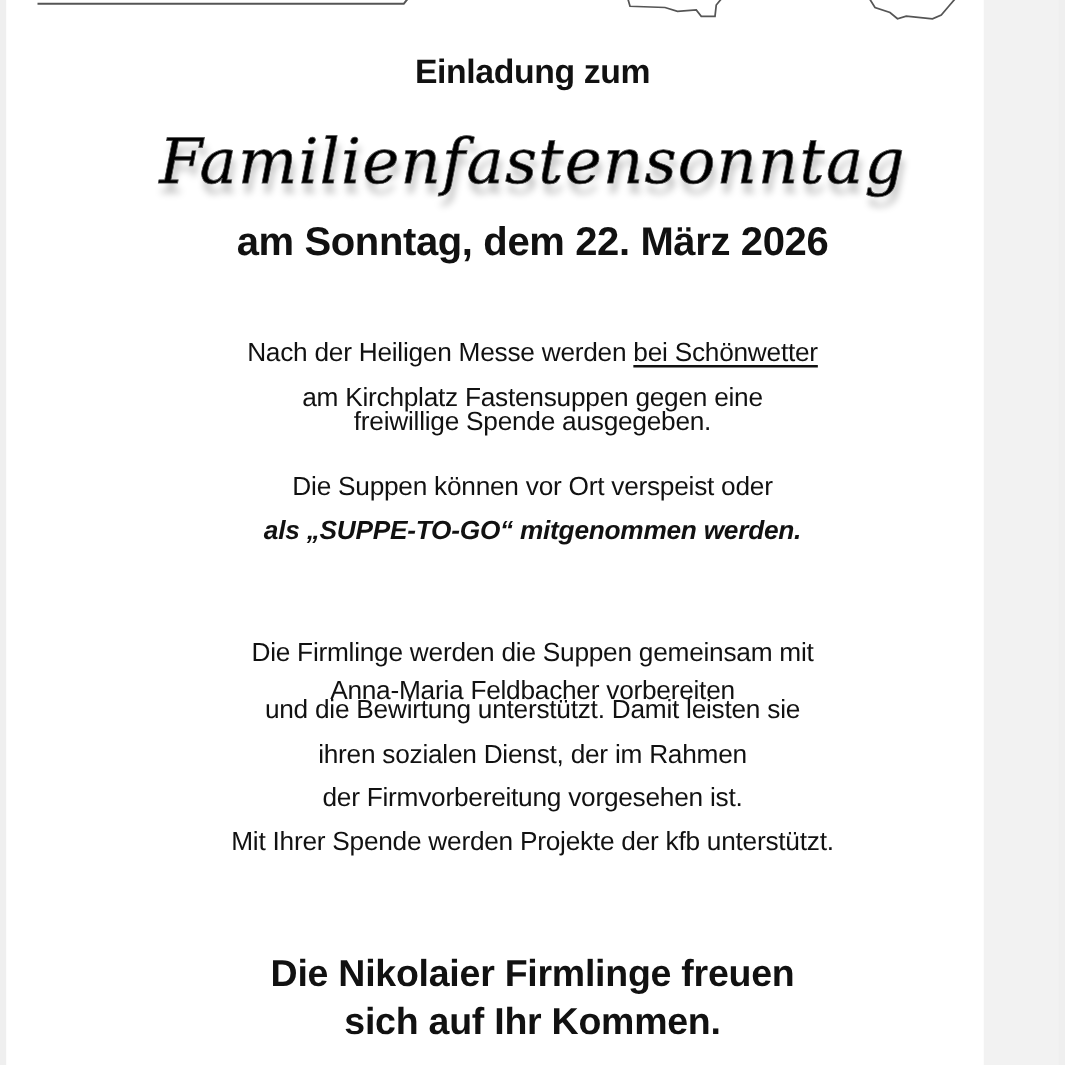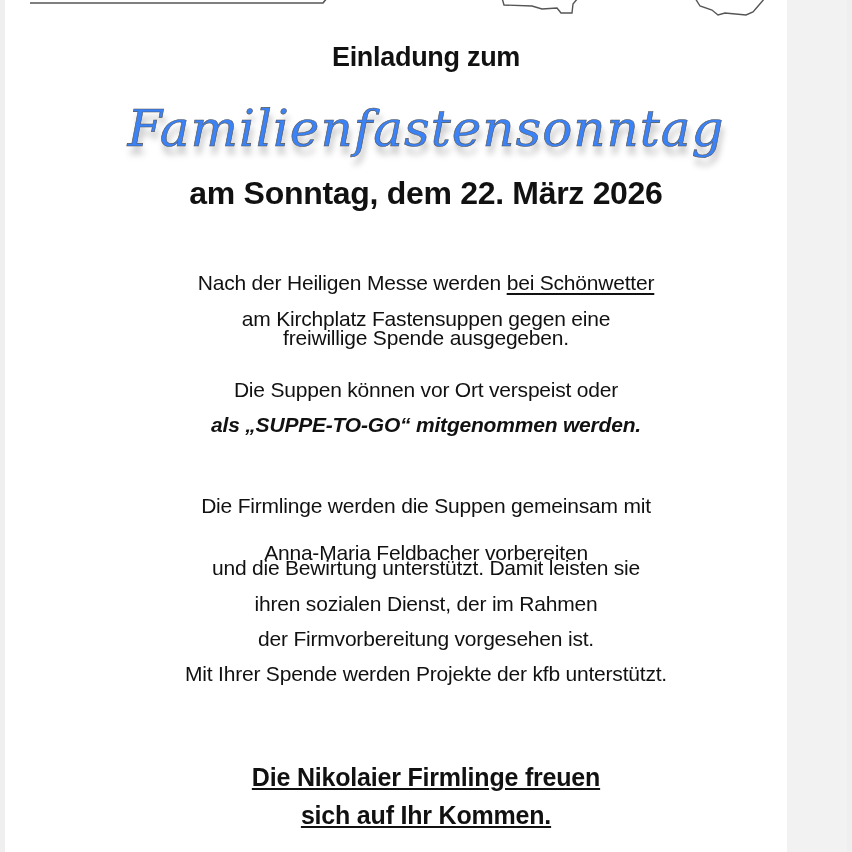--- a/index.html
+++ b/index.html
@@ -46,42 +46,41 @@
       top: 42px;
       font-size: 27px;
       font-weight: bold;
       letter-spacing: -0.3px;
     }
     .script-title {
       top: 100px;
       font-family: "DejaVu Serif", serif;
       font-style: italic;
       font-size: 50px;
-      color: #3b82f6;
+      color: #000000;
       letter-spacing: 1px;
       text-shadow: 2px 8px 6px rgba(0,0,0,0.25);
       -webkit-text-stroke: 0.6px #555;
     }
     .date-line {
       top: 175px;
       font-size: 32px;
       font-weight: bold;
       letter-spacing: -0.3px;
     }
     .body {
       font-size: 21px;
       letter-spacing: -0.2px;
     }
     .bold { font-weight: bold; }
     .u { text-decoration: underline; text-underline-offset: 3px; }
     .closing {
-      font-size: 25px;
+      font-size: 30px;
       font-weight: bold;
       letter-spacing: -0.2px;
-      text-decoration: underline;
     }
   </style>
 </head>
 <body>
 
 <div class="edge-left"></div>
 <div class="edge-right"></div>
 
 <div class="page">
 
@@ -98,21 +97,21 @@
   <div class="line date-line">am Sonntag, dem 22. März 2026</div>
 
   <div class="line body" style="top:271px;">
     <span>Nach der Heiligen Messe werden </span><span class="u">bei Schönwetter</span>
   </div>
   <div class="line body" style="top:307px;">am Kirchplatz Fastensuppen gegen eine</div>
   <div class="line body" style="top:326px;">freiwillige Spende ausgegeben.</div>
   <div class="line body" style="top:378px;">Die Suppen können vor Ort verspeist oder</div>
   <div class="line body bold" style="top:413px;font-style:italic;">als „SUPPE-TO-GO“ mitgenommen werden.</div>
 
-  <div class="line body" style="top:494px;">Die Firmlinge werden die Suppen gemeinsam mit</div>
+  <div class="line body" style="top:511px;">Die Firmlinge werden die Suppen gemeinsam mit</div>
   <div class="line body" style="top:521px;margin-top:20px;">Anna-Maria Feldbacher vorbereiten</div>
   <div class="line body" style="top:556px;">und die Bewirtung unterstützt. Damit leisten sie</div>
   <div class="line body" style="top:592px;text-align:center;">ihren sozialen Dienst, der im Rahmen</div>
   <div class="line body" style="top:627px;">der Firmvorbereitung vorgesehen ist.</div>
   <div class="line body" style="top:662px;">Mit Ihrer Spende werden Projekte der kfb unterstützt.</div>
 
   <div class="line closing" style="top:763px;">Die Nikolaier Firmlinge freuen</div>
   <div class="line closing" style="top:801px;">sich auf Ihr Kommen.</div>
 
 </div>

